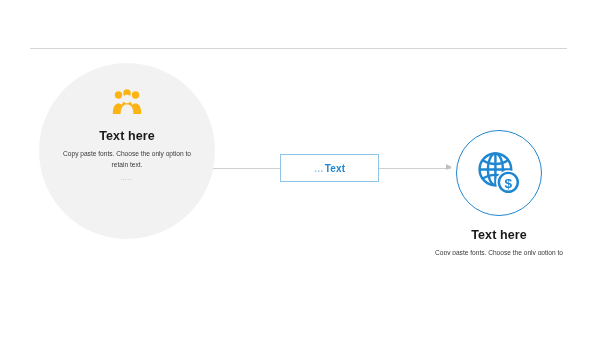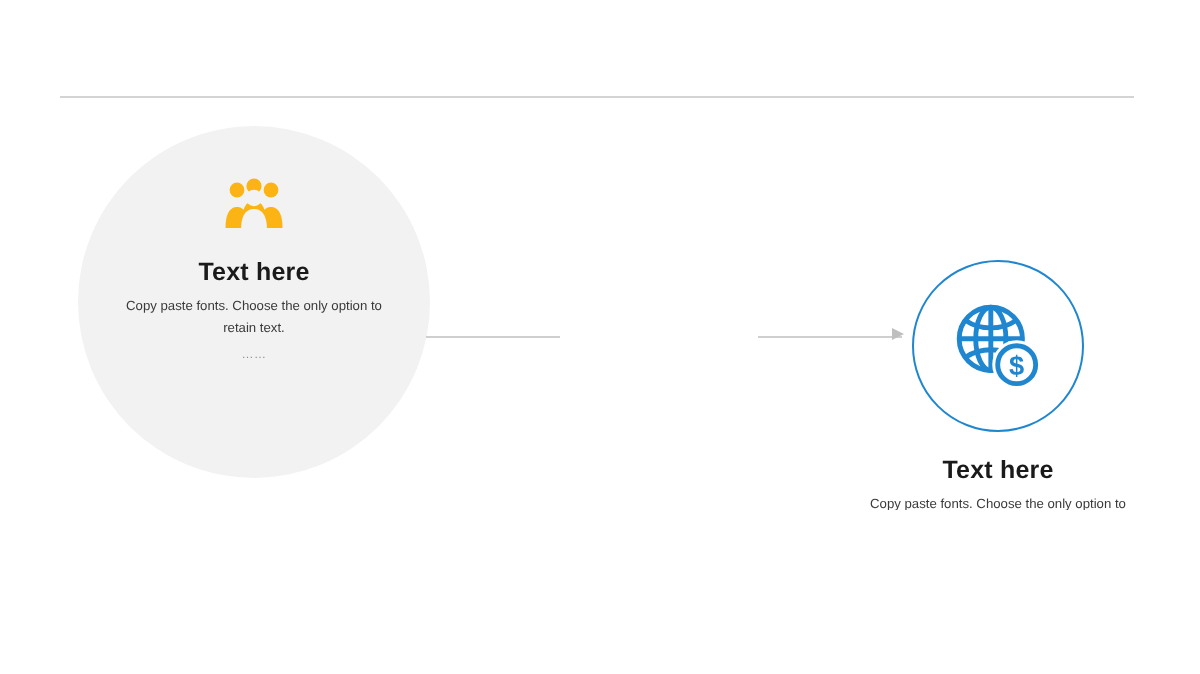--- a/index.html
+++ b/index.html
@@ -222,20 +222,23 @@
 
     <div class="left-title">Text here</div>
 
     <div class="left-body">Copy paste fonts. Choose the only option to retain text.</div>
 
     <div class="left-dots">……</div>
   </div>
 
   <div class="conn-left"></div>
 
+  <div class="centre-box">
+    <div class="centre-box-text"><span class="dots">…</span><span>Text</span></div>
+  </div>
 
   <div class="conn-right"></div>
   <div class="conn-arrow"></div>
 
   <div class="right-circle">
     <div class="right-icon">
       <svg viewBox="0 0 64 64" width="46" height="46" xmlns="http://www.w3.org/2000/svg">
         <g fill="none" stroke="#1f86d0" stroke-width="3.4">
 
           <circle cx="27" cy="27" r="22"></circle>

